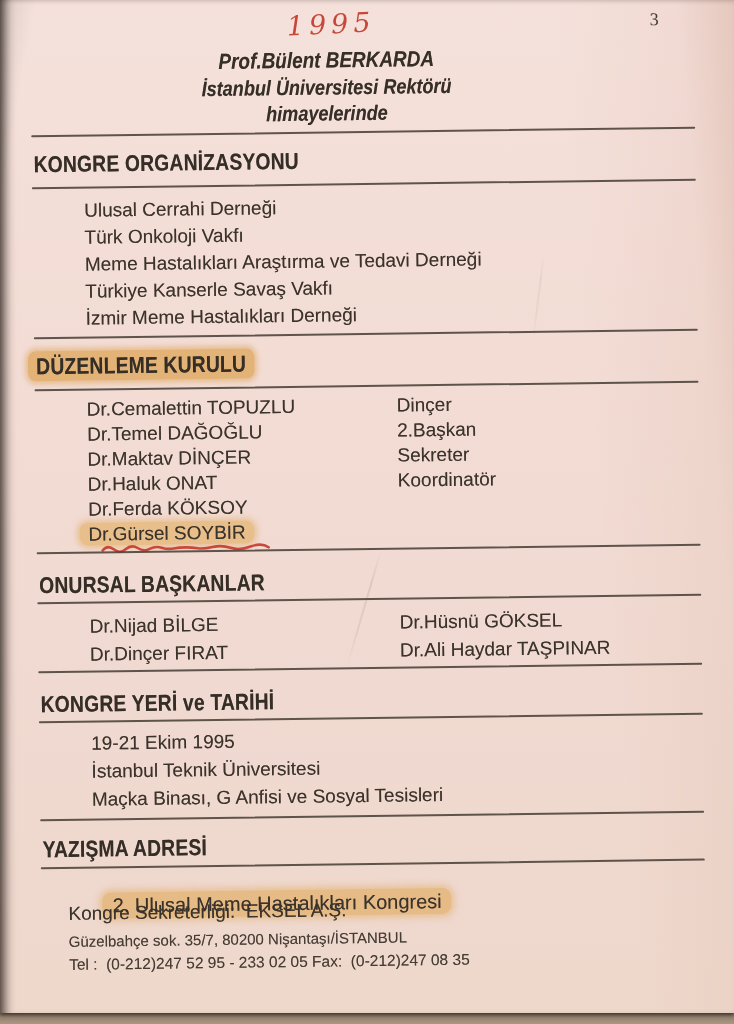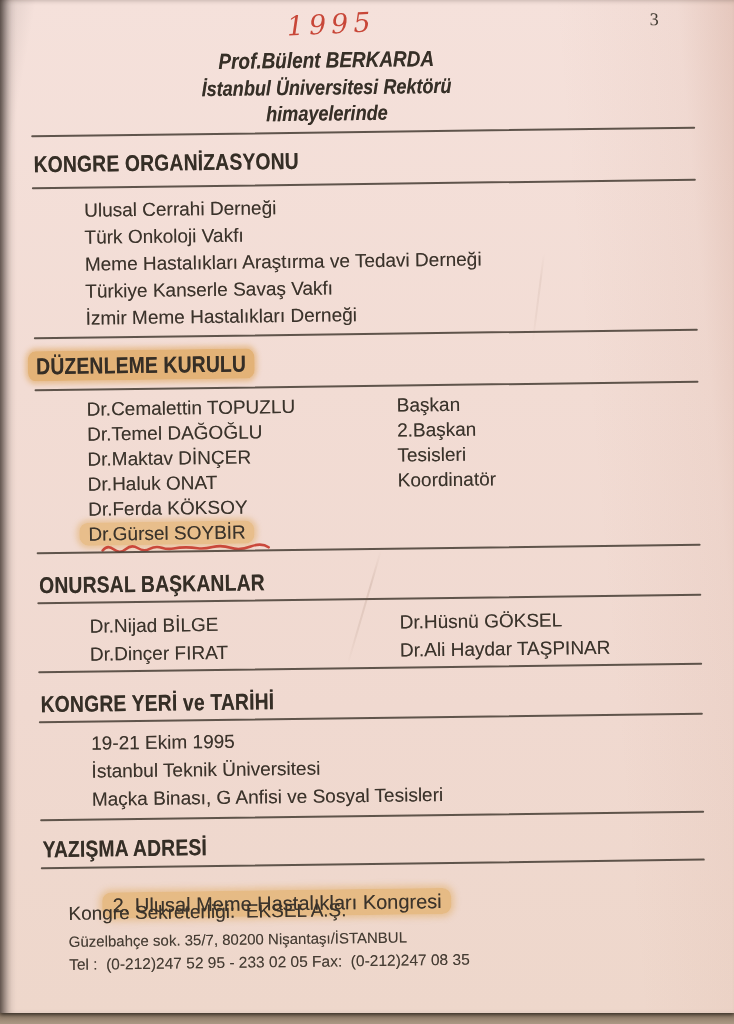--- a/index.html
+++ b/index.html
@@ -109,29 +109,29 @@
 
       <div class="rule" style="top:333px"></div>
       <div class="heading" style="top:349px">
         <span class="hl-strong">DÜZENLEME KURULU</span>
       </div>
       <div class="rule" style="top:385px"></div>
 
       <div class="ctable" style="top:393px">
         <div class="crow">
           <span class="cname">Dr.Cemalettin TOPUZLU</span>
-          <span class="crole">Başkan</span>
+          <span class="crole">Dinçer</span>
         </div>
         <div class="crow">
           <span class="cname">Dr.Temel DAĞOĞLU</span>
           <span class="crole">2.Başkan</span>
         </div>
         <div class="crow">
           <span class="cname">Dr.Maktav DİNÇER</span>
-          <span class="crole">Tesisleri</span>
+          <span class="crole">Sekreter</span>
         </div>
         <div class="crow">
           <span class="cname">Dr.Haluk ONAT</span>
           <span class="crole">Koordinatör</span>
         </div>
         <div class="crow">
           <span class="cname">Dr.Ferda KÖKSOY</span>
         </div>
         <div class="crow">
           <span class="cname hl-soft">Dr.Gürsel SOYBİR</span>

